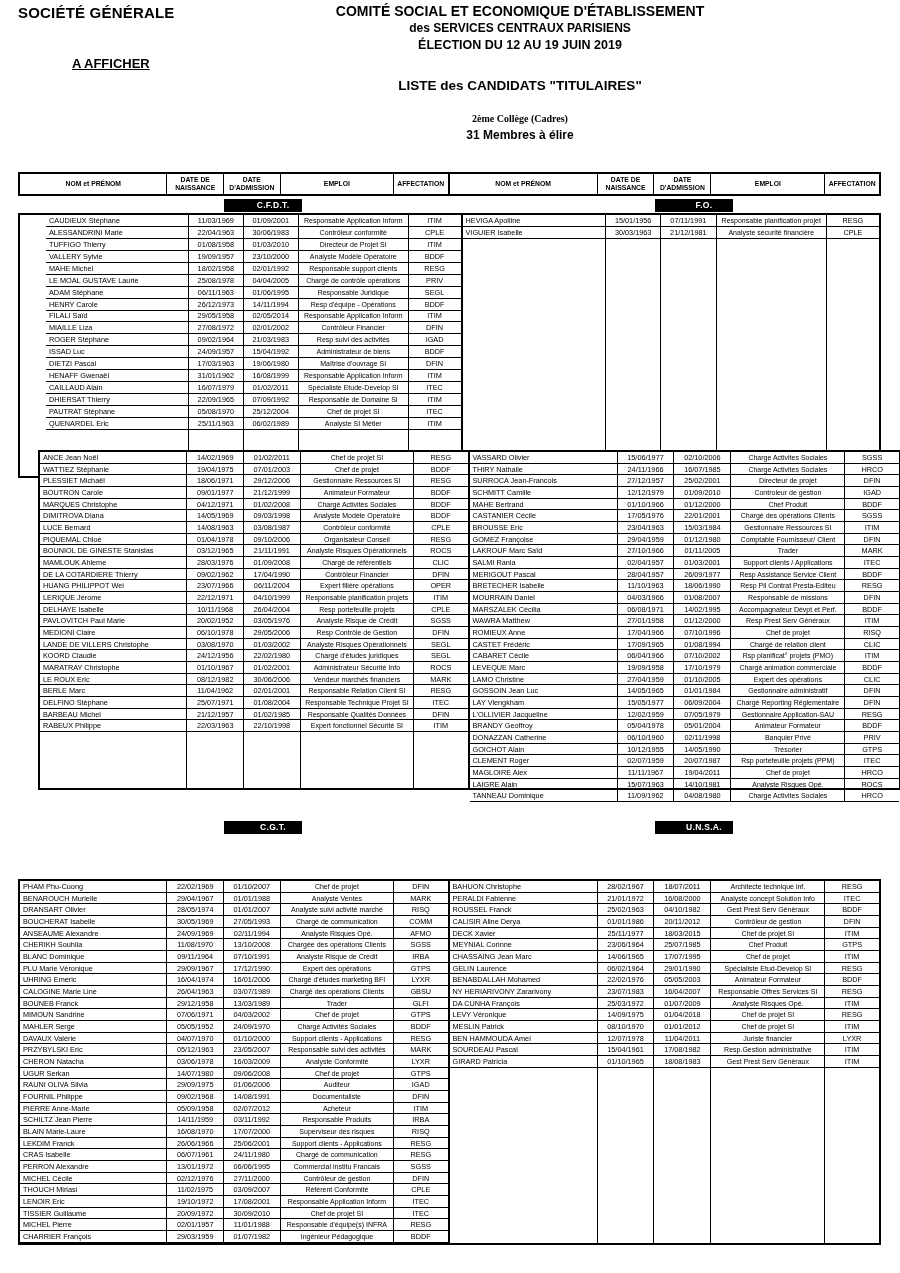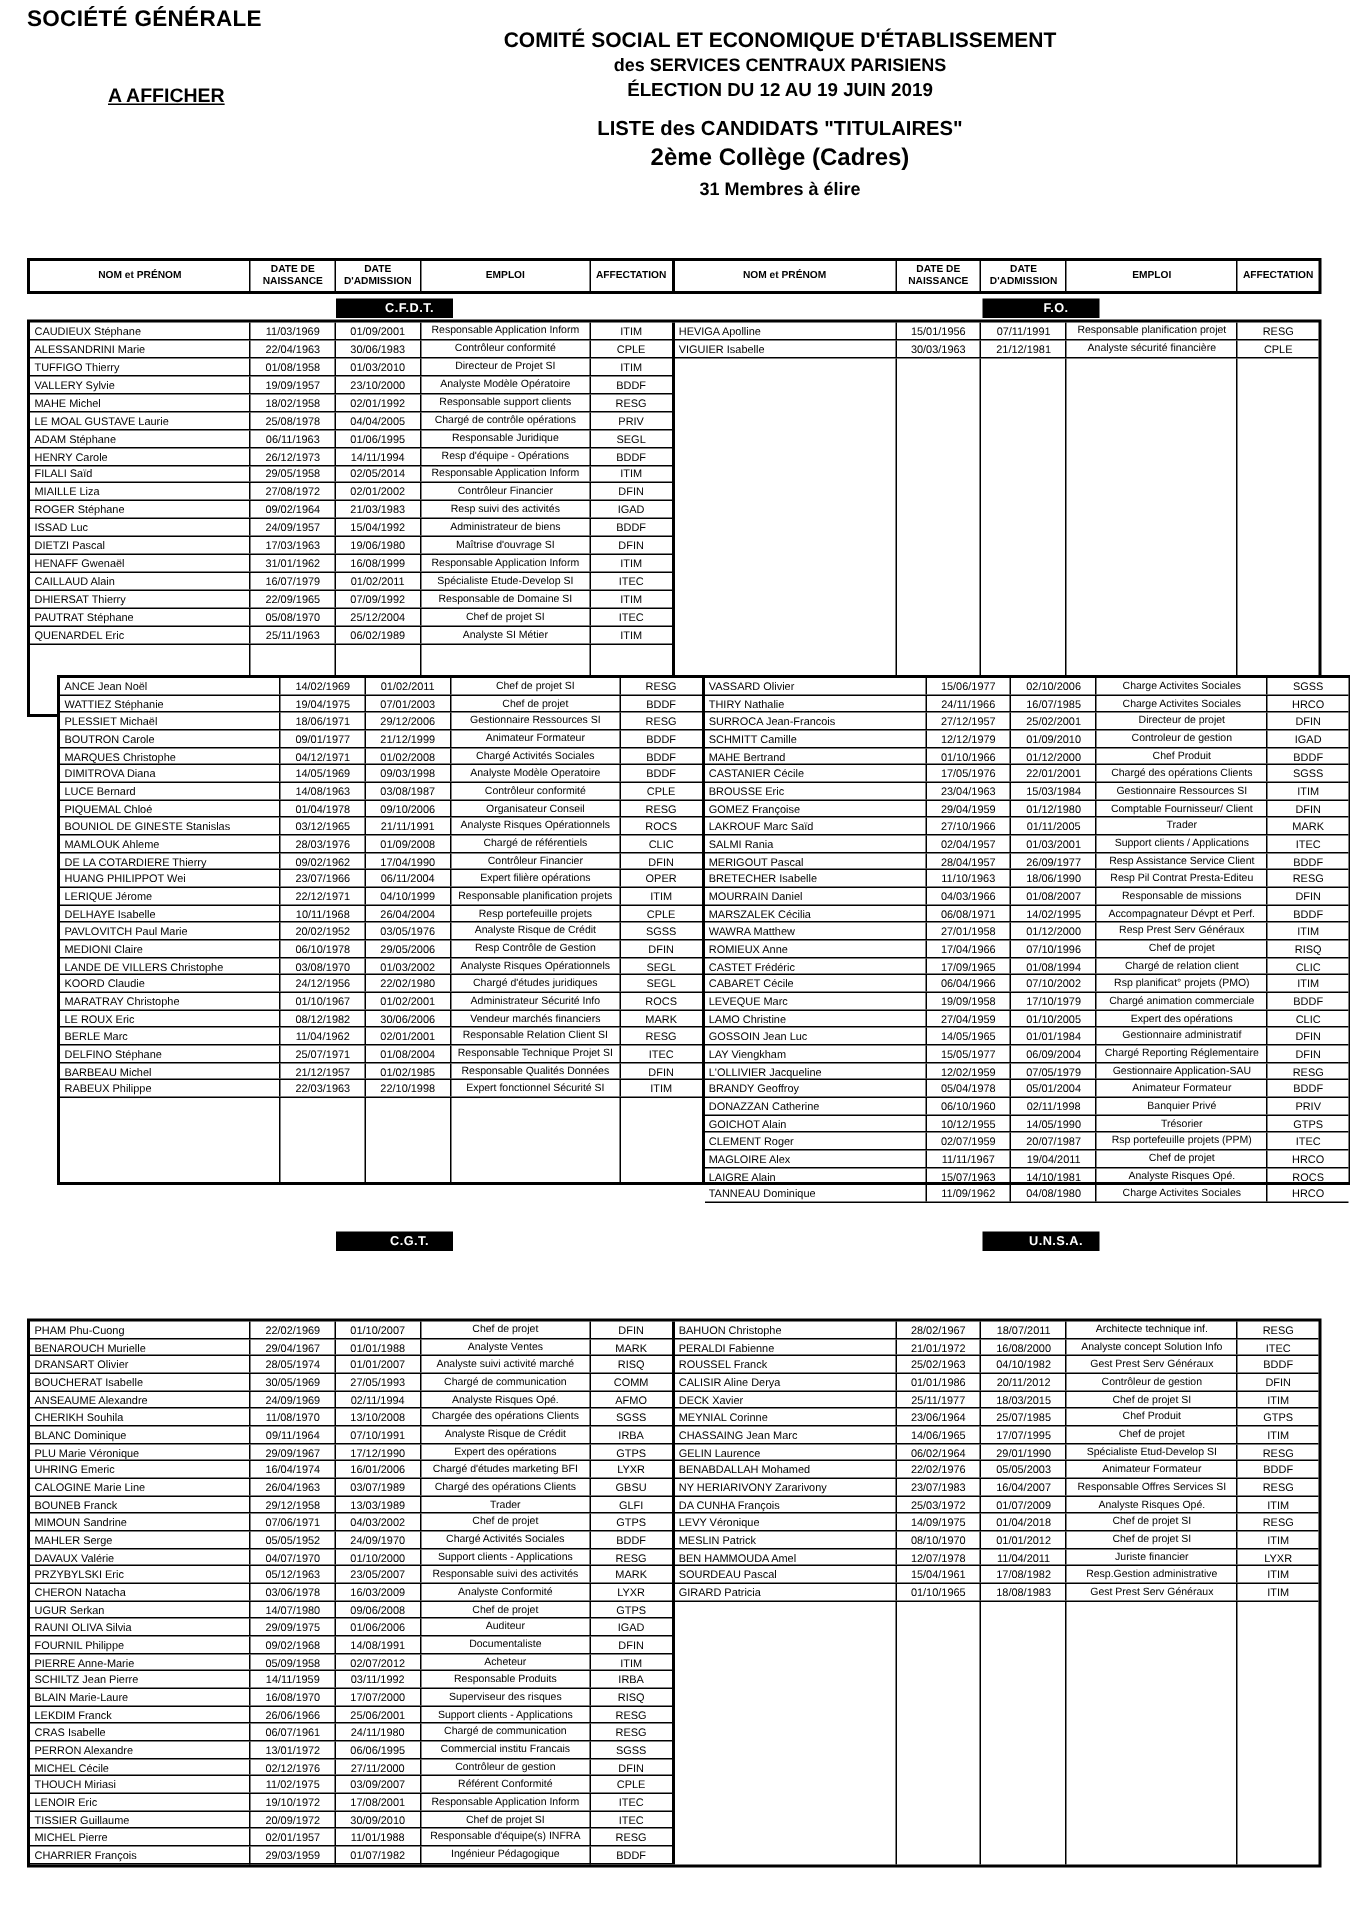--- a/index.html
+++ b/index.html
@@ -1,27 +1,27 @@
 <!DOCTYPE html>
 <html><head>
 <meta charset="utf-8">
 <style>
   html,body{margin:0;padding:0;background:#fff;}
   body{width:900px;height:1273px;position:relative;font-family:"Liberation Sans",sans-serif;color:#000;}
   .abs{position:absolute;}
   
   .brand{left:18px;top:4px;font-size:15px;font-weight:bold;letter-spacing:.2px;}
   .afficher{left:72px;top:36px;font-size:13px;font-weight:bold;text-decoration:underline;margin-top:20px;}
-  .center-block{left:260px;top:18px;width:520px;text-align:center;}
+  .center-block{left:260px;top:3px;width:520px;text-align:center;}
   .t1{font-size:14px;font-weight:bold;}
   .t2{font-size:12px;font-weight:bold;margin-top:2px;}
   .t3{font-size:12.5px;font-weight:bold;margin-top:3px;}
   .list-block{left:260px;top:78px;width:520px;text-align:center;}
   .lt1{font-size:13.5px;font-weight:bold;}
-  .lt2{font-size:16px;font-weight:bold;margin-top:4px;}
+  .lt2{font-size:10px;font-weight:bold;margin-top:20px;font-family:Liberation Serif, serif;}
   .lt3{font-size:12px;font-weight:bold;margin-top:4px;}
   
   .grid5{display:grid;grid-template-columns:34.5% 13.2% 13.3% 26.5% 12.5%;}
   
   .head-table{left:18px;top:172px;width:863px;height:24px;border:2px solid #000;display:flex;box-sizing:border-box;}
   .head-half{width:50%;height:100%;box-sizing:border-box;}
   .head-half.left{border-right:2px solid #000;}
   .head-table .grid5{height:100%;}
   .hcell{display:flex;align-items:center;justify-content:center;text-align:center;font-weight:bold;font-size:6.8px;line-height:1.15;white-space:pre-line;border-right:1px solid #000;box-sizing:border-box;}
   .hcell:last-child{border-right:none;}
@@ -32,21 +32,21 @@
   .band-half{width:50%;height:100%;box-sizing:border-box;display:flex;flex-direction:column;}
   .band-half.left{border-right:2px solid #000;}
   .rows{display:flex;flex-direction:column;height:100%;min-height:0;}
   .row{flex:0 0 auto;border-bottom:1px solid #000;box-sizing:border-box;}
   .row.filler{flex:1 1 auto;border-bottom:none;min-height:0;}
   .band .row{display:grid;grid-template-columns:34.5% 13.2% 13.3% 26.5% 12.5%;}
   .c{display:flex;align-items:center;justify-content:center;border-right:1px solid #000;box-sizing:border-box;font-size:7.3px;white-space:nowrap;overflow:hidden;}
   .c.c0{justify-content:flex-start;padding-left:3px;}
   .c.c3{font-size:7px;}
   .c.c4:last-child,.c:last-child{border-right:none;}
-  .band1{top:213px;height:265px;}
+  .band1{top:213px;height:265px;padding-left:26px;}
   .band1 .row{flex-basis:11.94px;height:11.94px;}
   .band2{top:450px;height:340px;margin-left:20px;}
   .band3{top:835px;height:366px;margin-top:44px;}
   .band2 .row,.band3 .row{flex-basis:11.68px;height:11.68px;}
   .bar1{top:199px;} .bar2{top:436px;} .bar3{top:821px;}
   .bar-l{left:224px;} .bar-r{left:655px;}
 </style>
 </head>
 <body>
 

